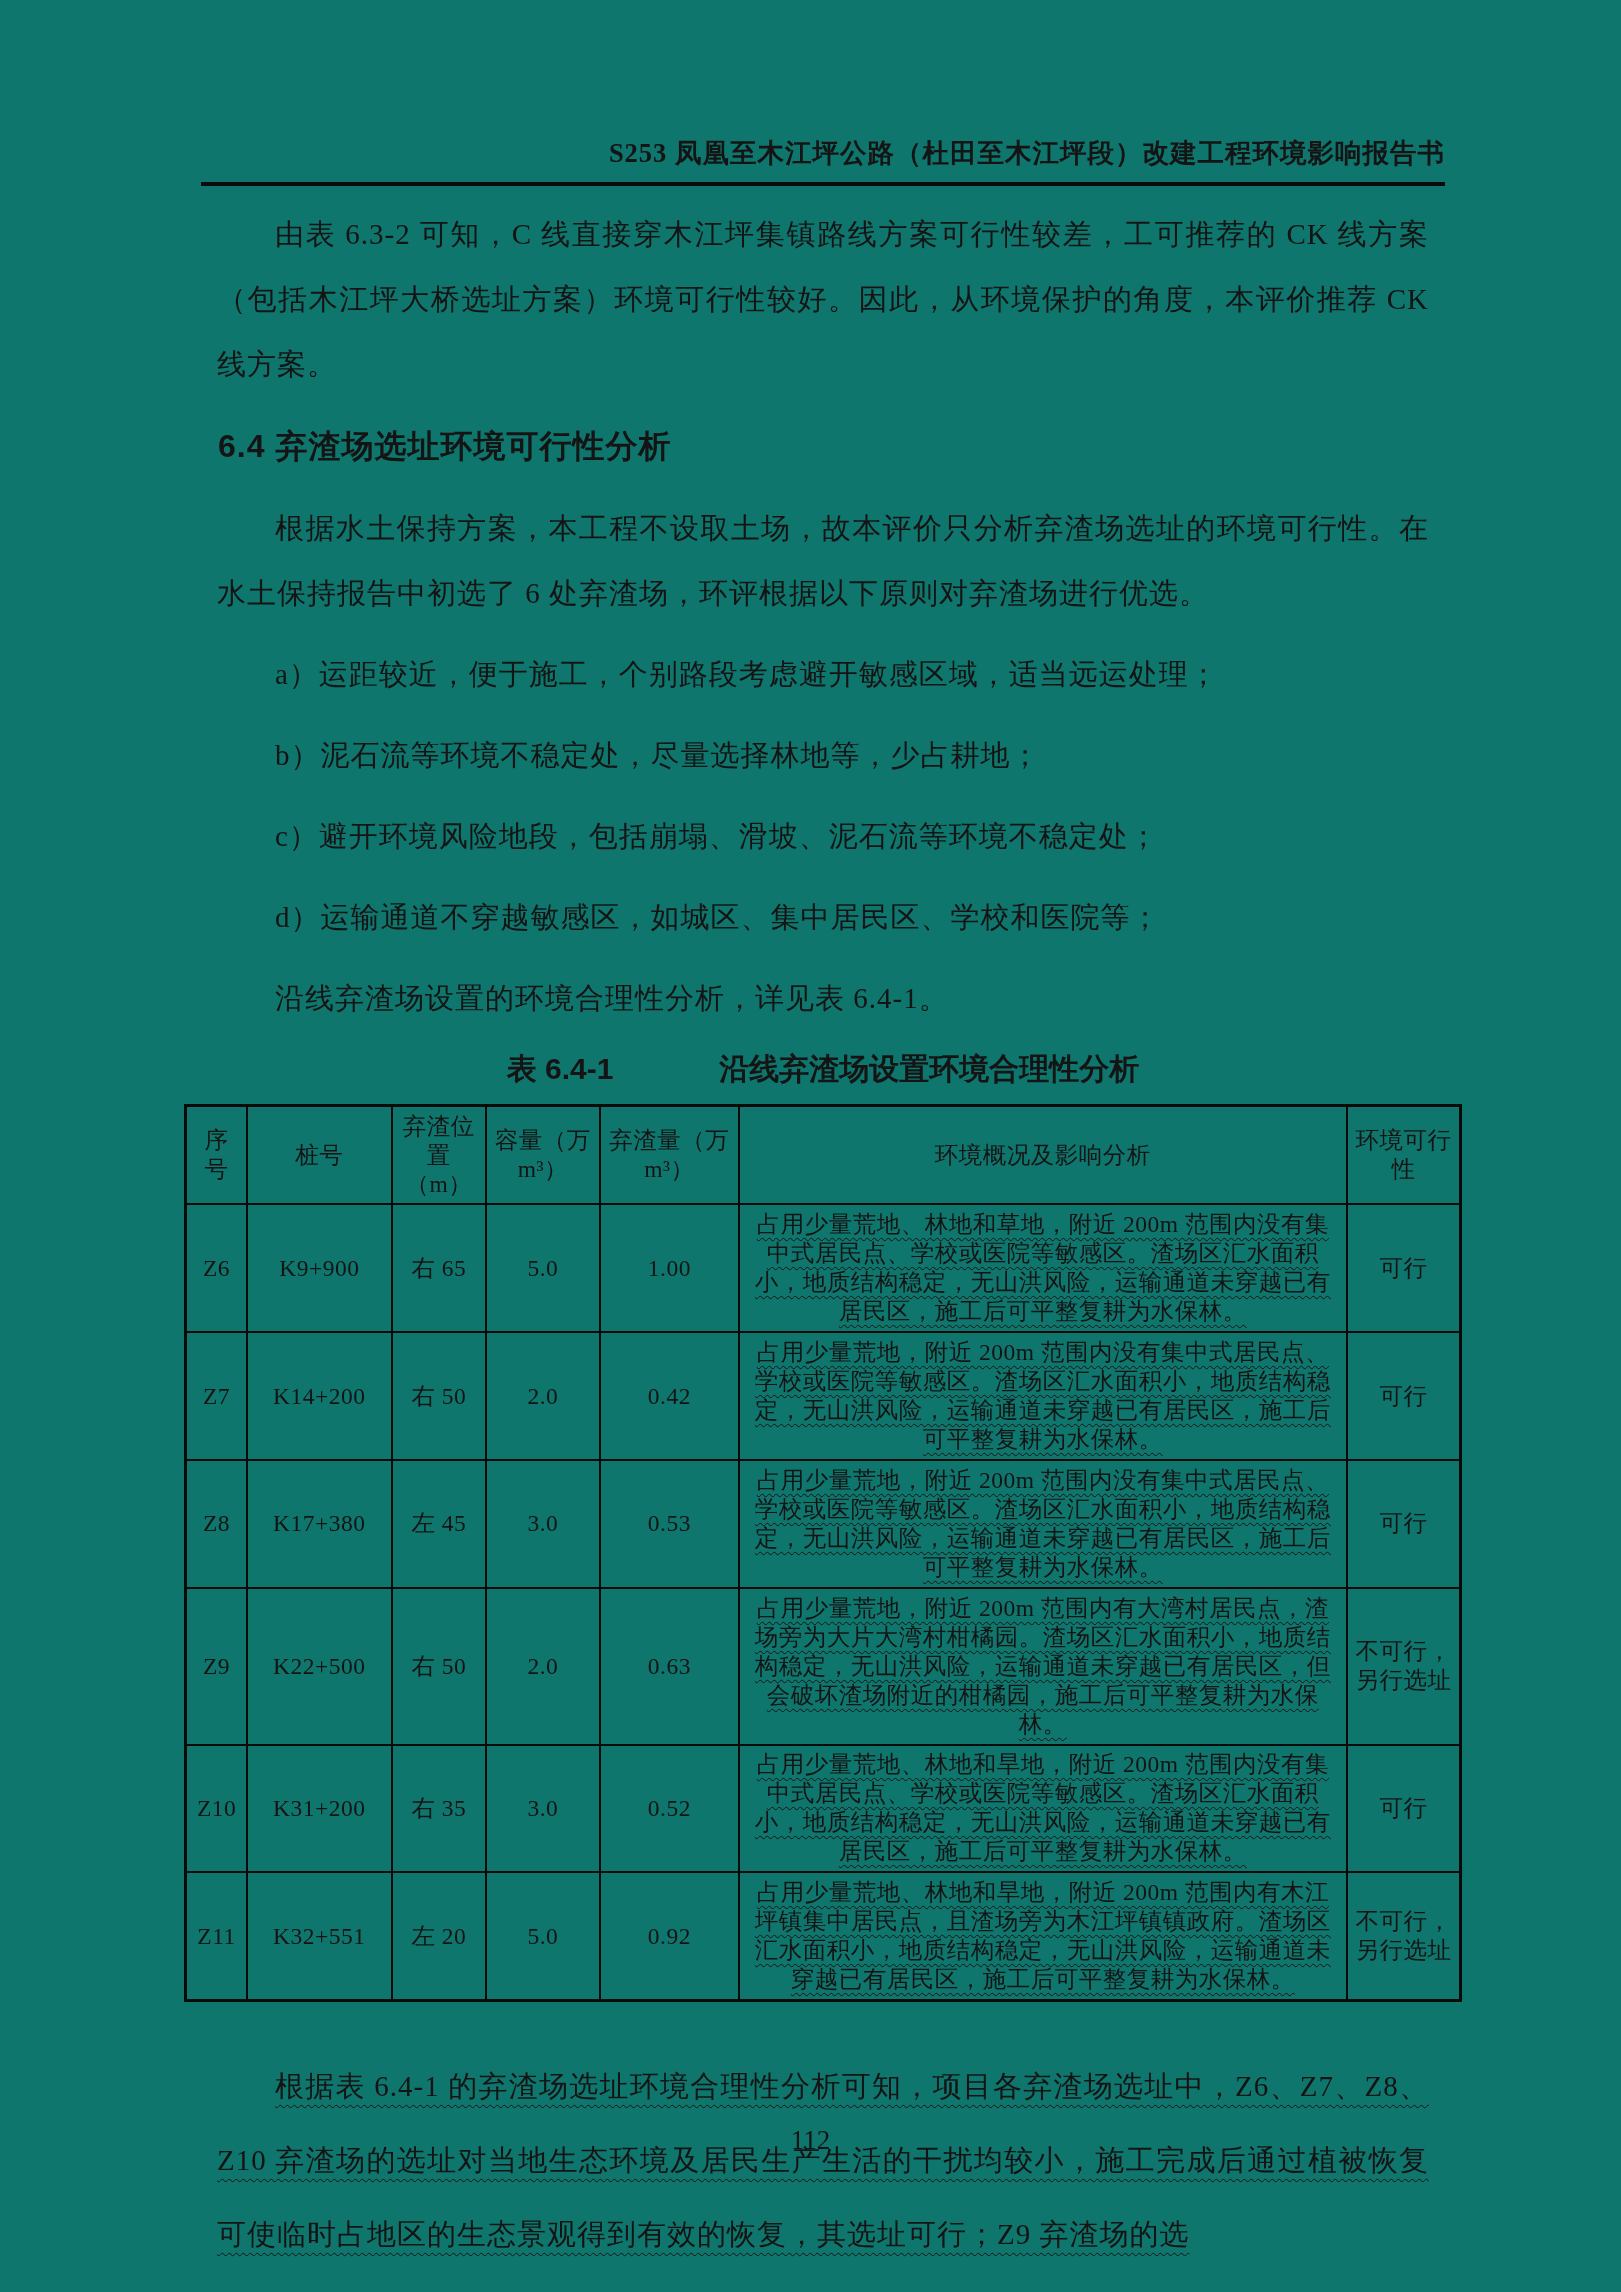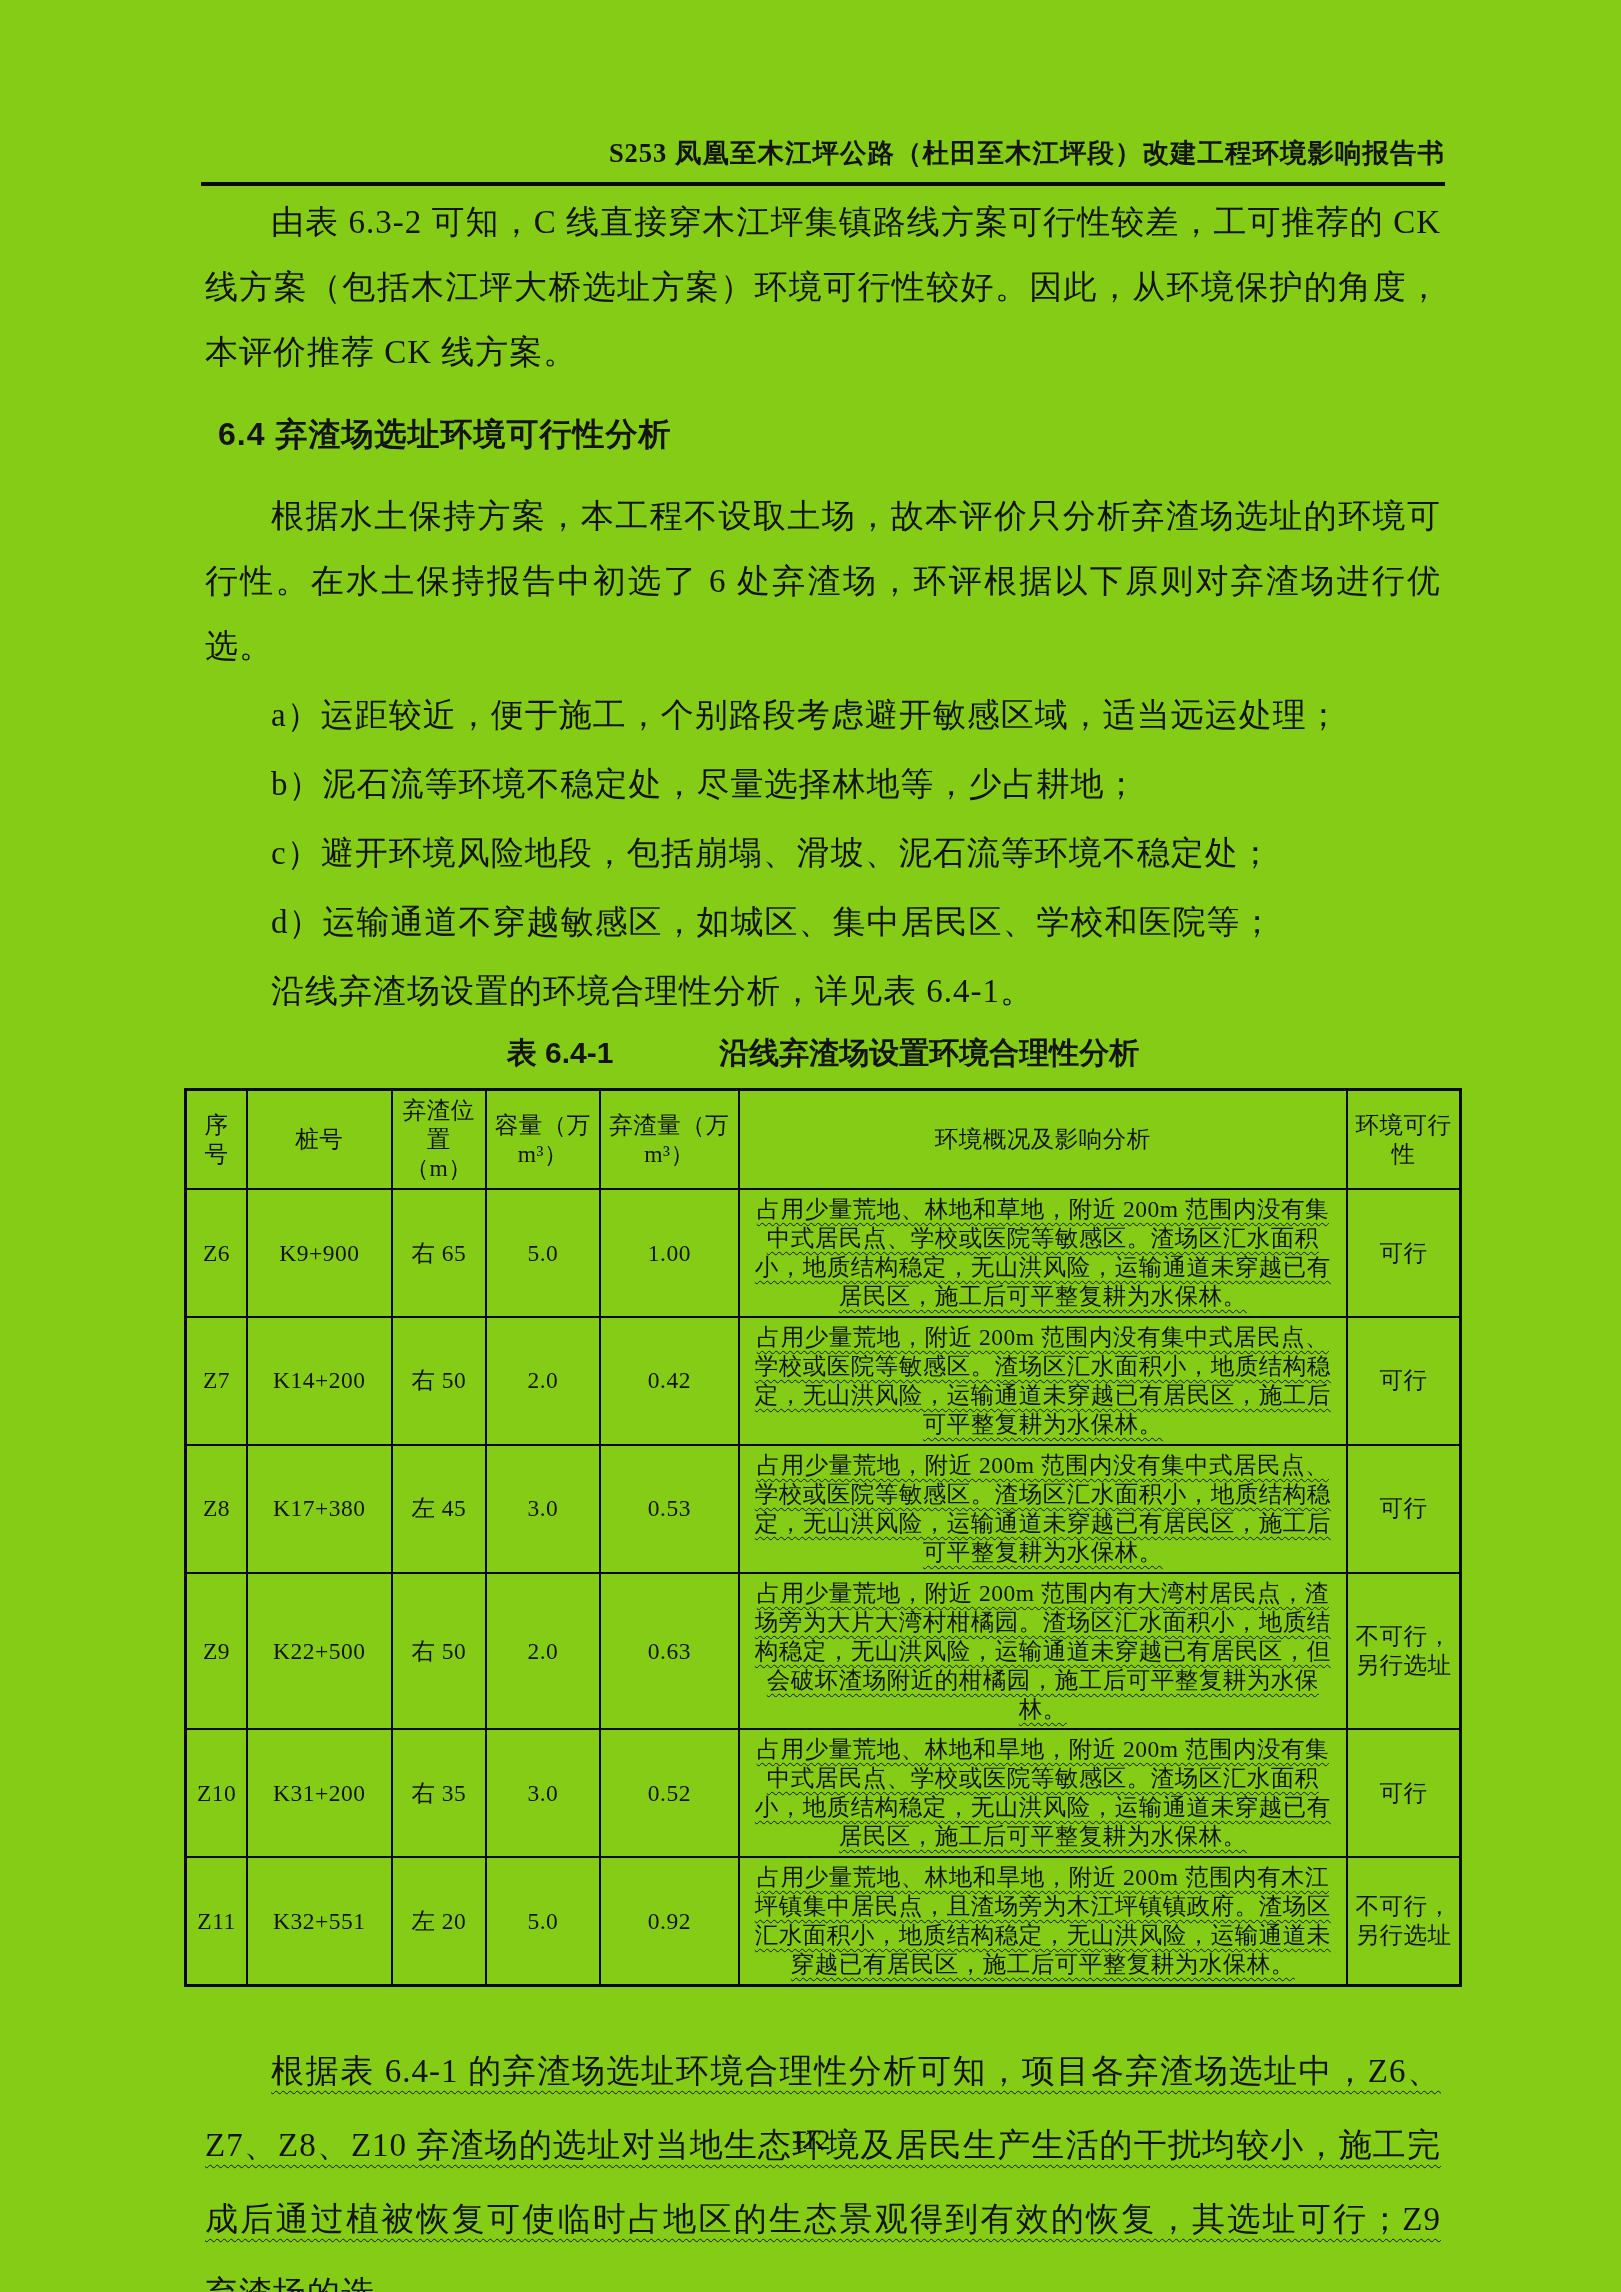--- a/index.html
+++ b/index.html
@@ -1,36 +1,36 @@
 <!DOCTYPE html>
 <html lang="zh"><head>
 <meta charset="utf-8">
 <style>
   html,body{margin:0;padding:0;background:#e8e8e8;}
   .page{
     position:relative;
     width:1621px;height:2293px;
     margin:0 auto;
-    background:#84cc16;
+    background:#0f766e;
     color:#141414;
     font-family:"Liberation Serif","DejaVu Serif",serif;
     overflow:hidden;
   }
   .content{margin:0 176px 0 201px;}
   .doc-header{
     padding-top:135px;
     text-align:right;
     font-size:26.5px;
     letter-spacing:1px;
     font-weight:600;
   }
   .rule{height:3.9px;background:#0a0a0a;margin-top:10.8px;}
   p.body{
-    margin:4px;
-    font-size:33px;
+    margin:16px;
+    font-size:29px;
     line-height:65px;
     letter-spacing:1px;
     text-align:justify;
   }
   .indent{text-indent:2em;}
   .first-para{margin-top:29px;}
   h2.section-heading{
     margin:17px;
     font-family:"Liberation Sans","DejaVu Sans",sans-serif;
     font-weight:bold;

